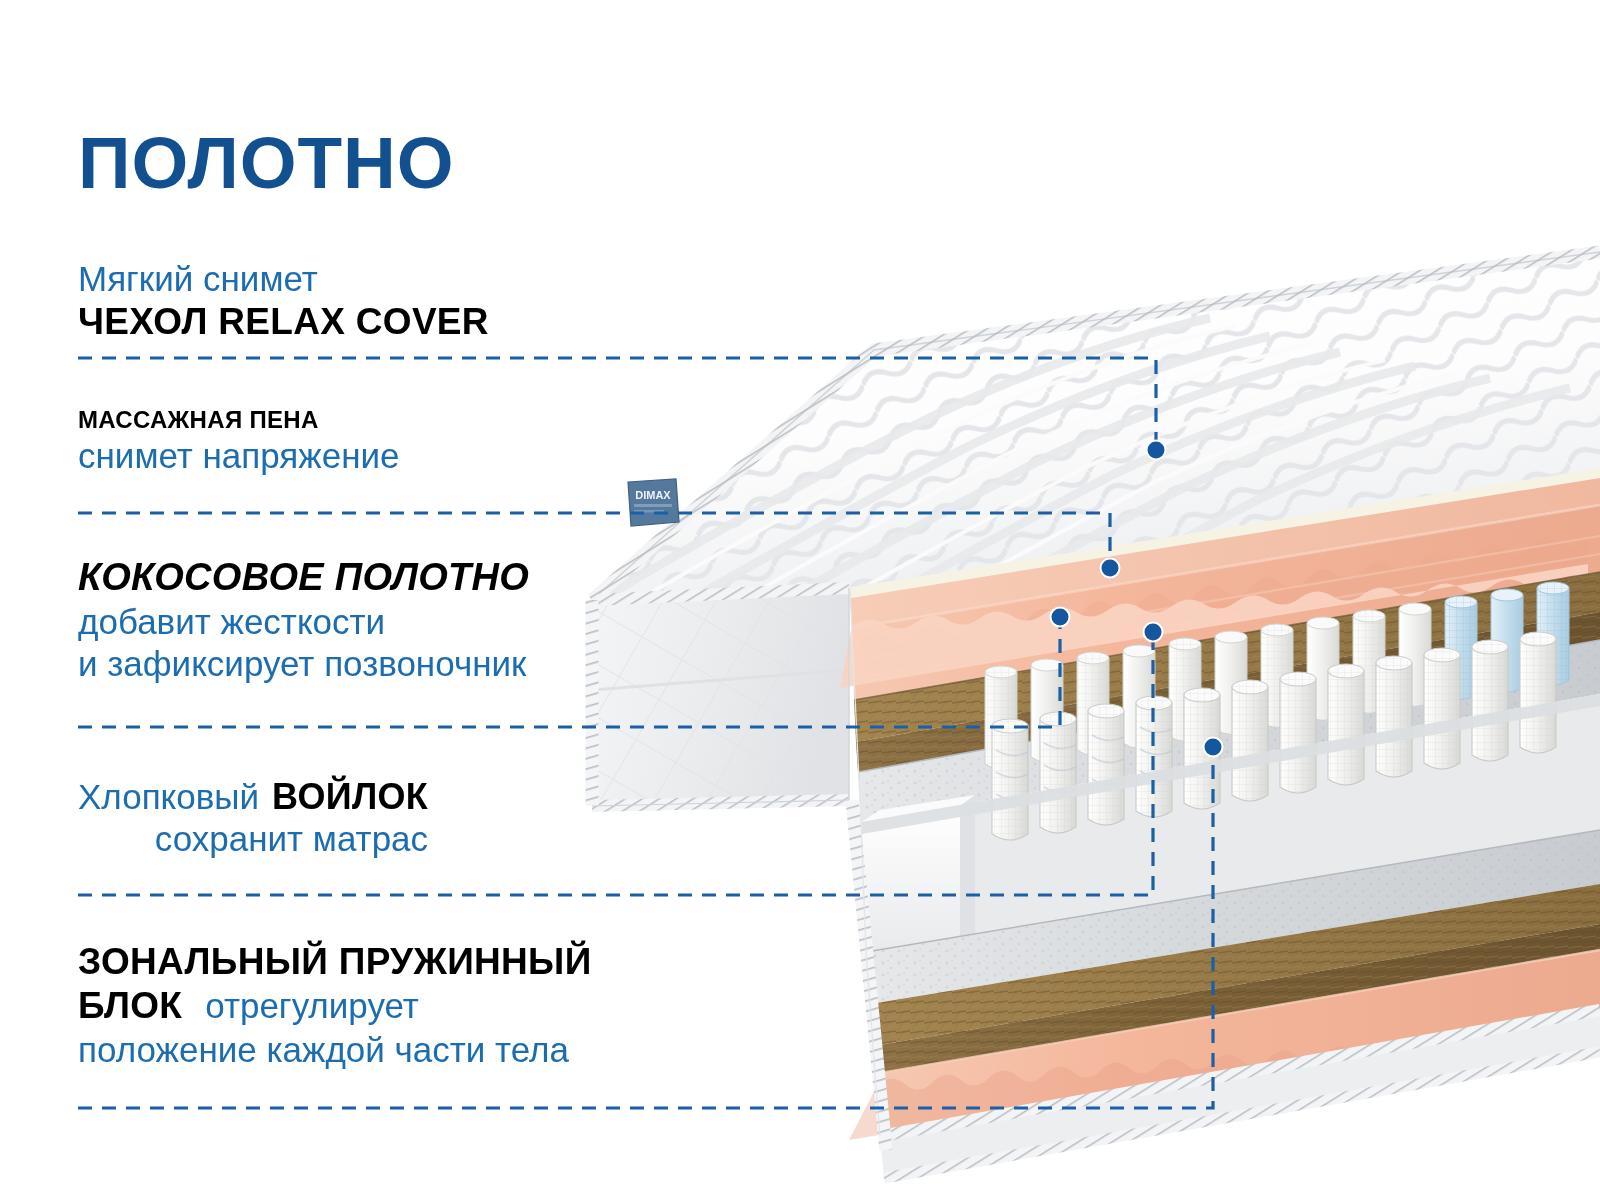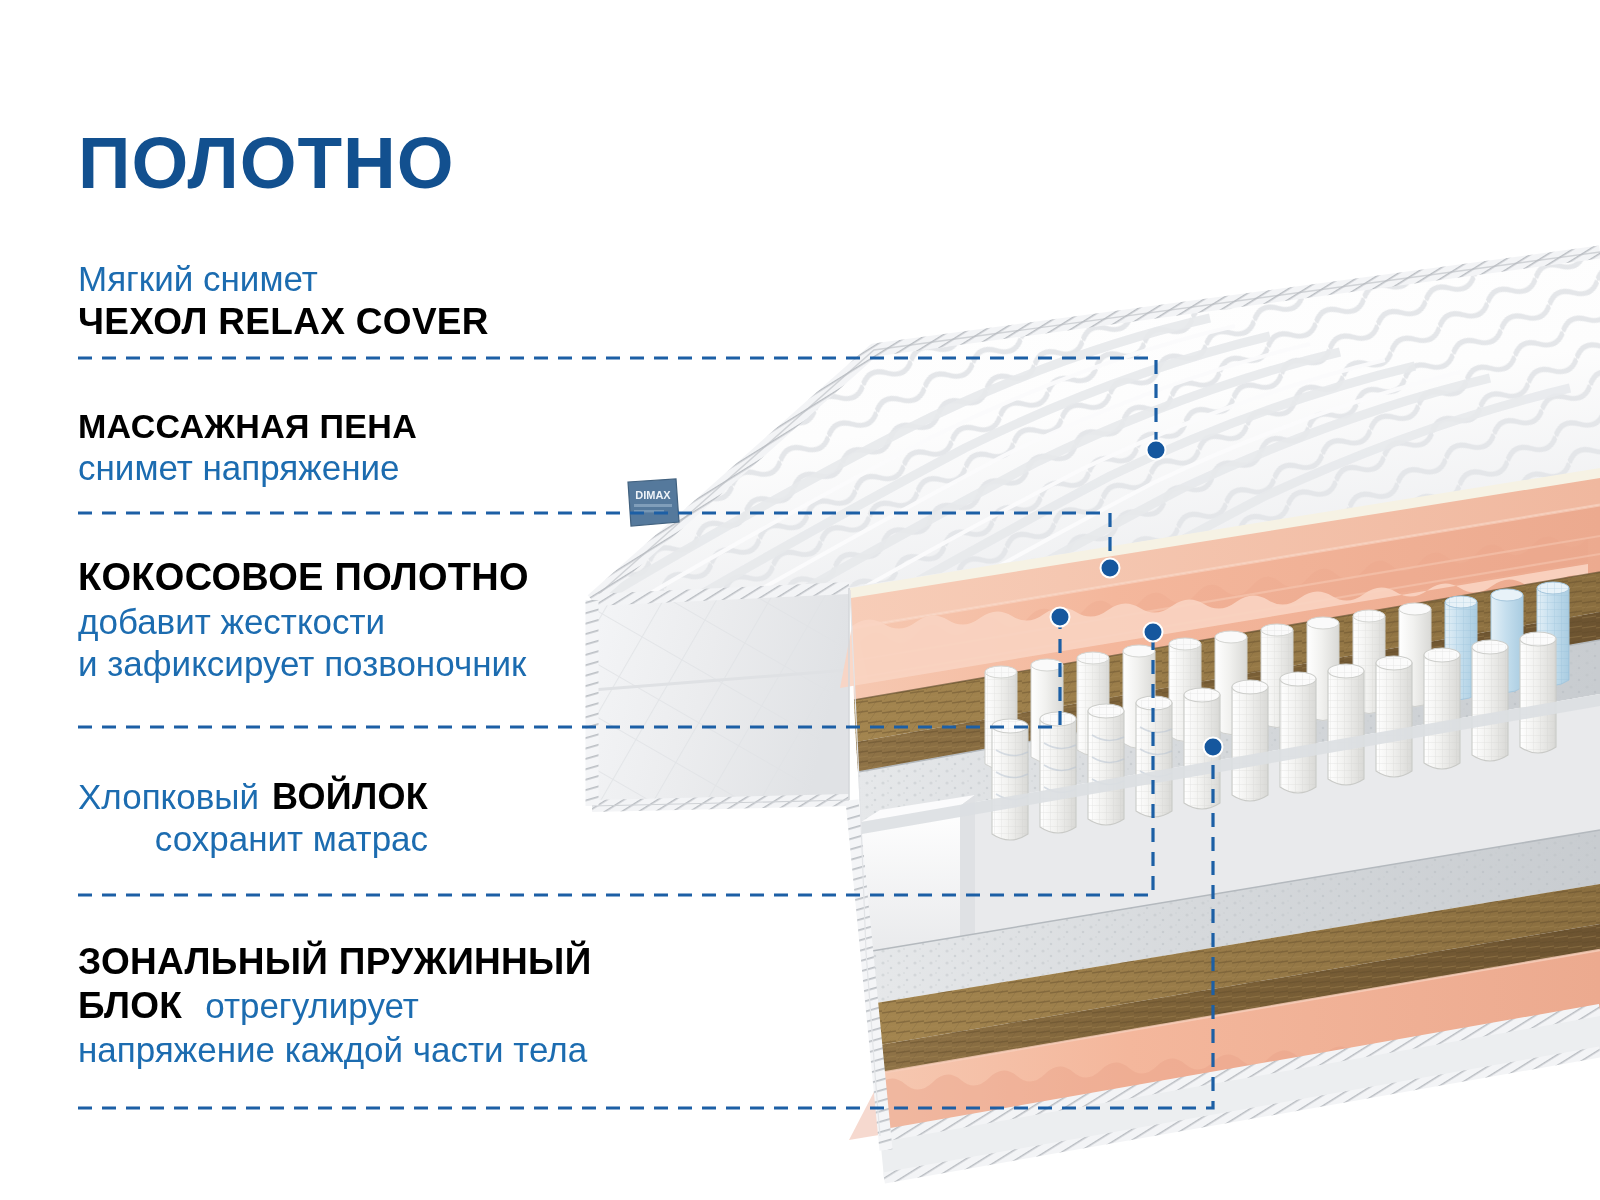--- a/index.html
+++ b/index.html
@@ -25,23 +25,23 @@
     color:#1565a8;
     line-height:1.20;
   }
   .label .ln{white-space:nowrap;display:block;}
   .label .b{font-weight:bold;color:#000000;letter-spacing:.3px;}
   .label .r{font-weight:normal;color:#1c6cb0;}
 
   .l1{top:258px;font-size:35px;}
   .l1 .b{font-size:37px;}
   .l2{top:406px;font-size:35px;}
-  .l2 .b{font-size:34px;}
+  .l2 .b{font-size:24px;}
   .l3{top:555px;font-size:35px;}
-  .l3 .b{font-size:38px;}
+  .l3 .b{font-size:38px;font-style:italic;}
   .l4{top:775px;font-size:35px;text-align:right;}
   .l4 .b{font-size:36px;}
   .l5{top:940px;font-size:35px;}
   .l5 .b{font-size:37px;}
 
   
   svg.layer{position:absolute;left:0;top:0;width:1600px;height:1200px;overflow:visible;}
   svg.layer.front{pointer-events:none;}
 
   
@@ -452,16 +452,16 @@
   </div>
 
   <div class="label l4">
     <span class="ln"><span class="r">Хлопковый</span><span class="b" style="margin-left:13px">ВОЙЛОК</span></span>
     <span class="ln r">сохранит матрас</span>
   </div>
 
   <div class="label l5">
     <span class="ln b">ЗОНАЛЬНЫЙ ПРУЖИННЫЙ</span>
     <span class="ln"><span class="b">БЛОК</span><span class="r" style="margin-left:23px">отрегулирует</span></span>
-    <span class="ln r">напряжение каждой части тела</span>
+    <span class="ln r">положение каждой части тела</span>
   </div>
 
 </div>
 
 </body></html>

